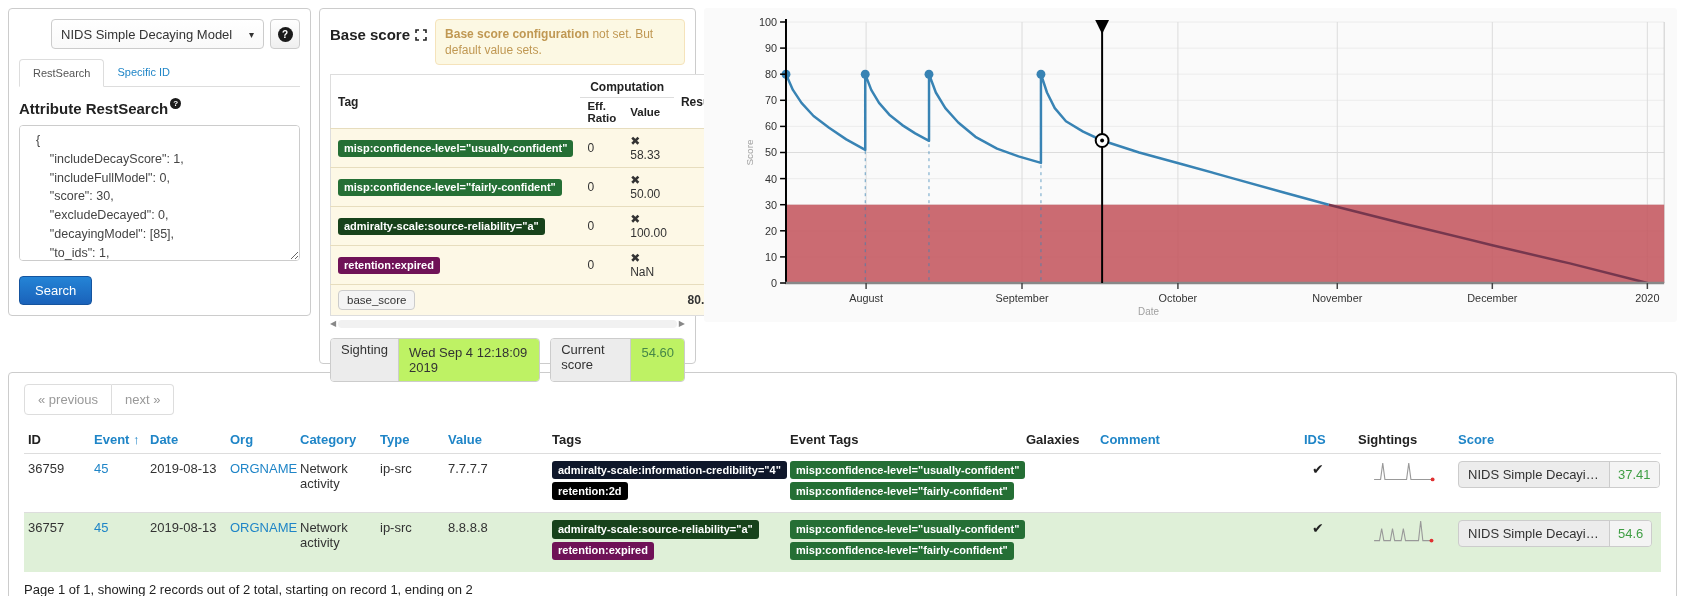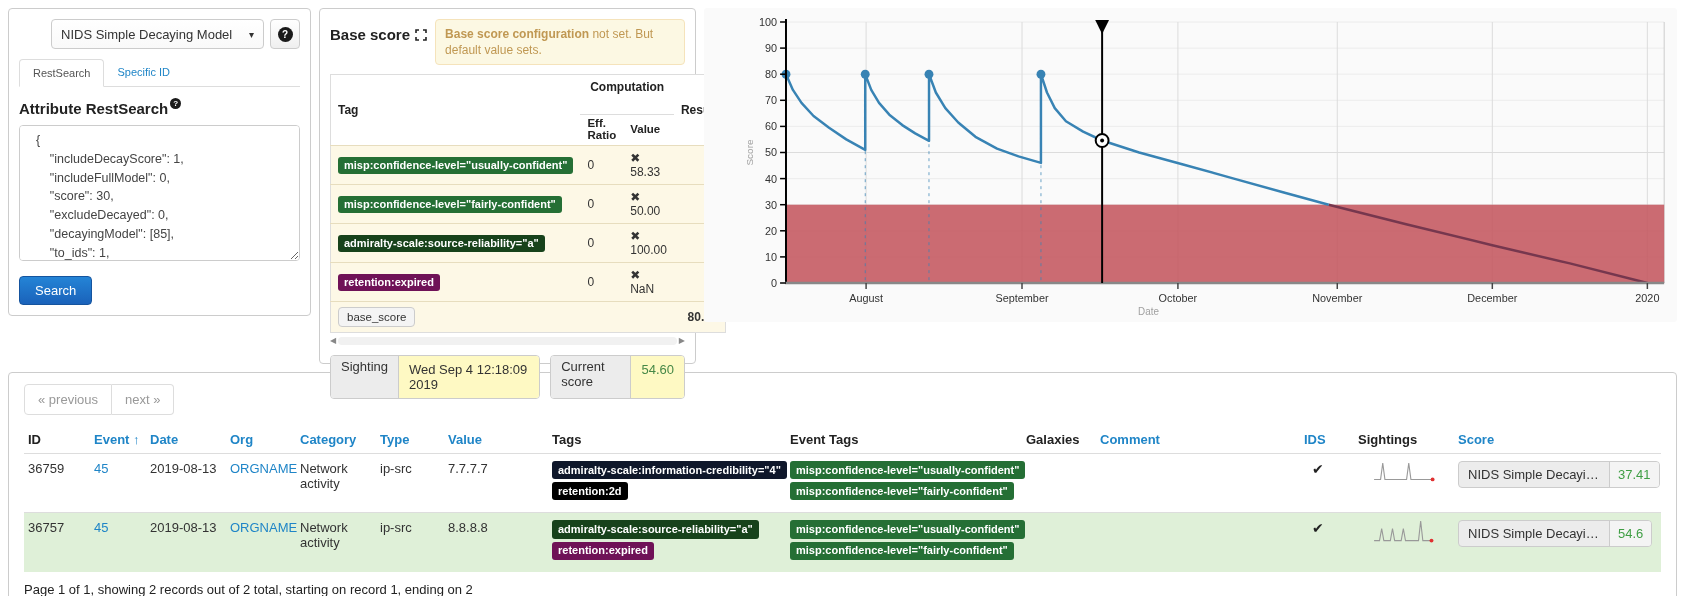--- a/index.html
+++ b/index.html
@@ -37,38 +37,38 @@
 
   
   .bs-header { display:flex; gap:8px; align-items:stretch; }
   .bs-title { font-size:15px; font-weight:bold; color:#222; white-space:nowrap; padding-top:7px; display:flex; gap:5px; }
   .expand-icon { margin-top:3px; cursor:pointer; }
   .alert { flex:1; background:#fcf8e3; border:1px solid #f5e3bb; border-radius:4px; padding:6px 9px;
     font-size:12px; color:#c09853; line-height:1.35; }
   .alert b { font-weight:bold; }
   table.bs-table { width:100%; margin-top:9px; border-collapse:collapse; font-size:12px; border:1px solid #ddd; }
   table.bs-table th { font-weight:bold; color:#222; padding:4px 7px; text-align:left; background:#fff; }
-  table.bs-table th.comp { text-align:center; border-bottom:1px solid #ddd; padding:5px 4px 20px; }
+  table.bs-table th.comp { text-align:center; border-bottom:1px solid #ddd; padding:5px 4px 3px; }
   table.bs-table th.result { text-align:right; vertical-align:middle; }
   table.bs-table th.sub { font-size:11.5px; padding-top:2px; }
   table.bs-table td { padding:5px 7px; border-top:1px solid #e7ddbe; background:#fdf8e6; vertical-align:middle; }
   table.bs-table td.num { color:#333; }
   table.bs-table td.res { text-align:right; }
   .tag-badge { display:inline-block; padding:2.5px 6px; border-radius:3px; color:#fff; font-size:11px;
     font-weight:bold; white-space:nowrap; cursor:pointer; }
   .base-badge { display:inline-block; padding:3px 8px; border:1px solid #ccc; border-radius:4px;
     background:#f4f4f4; color:#333; font-size:11.5px; cursor:pointer; }
   .bold { font-weight:bold; }
   .hscroll { margin-top:3px; height:10px; display:flex; align-items:center; gap:2px; }
   .hscroll .arr { font-size:8px; color:#888; line-height:1; }
   .hscroll .track { flex:1; height:8px; background:#f1f1f1; border-radius:4px; }
   .score-row { display:flex; gap:10px; margin-top:9px; }
   .group { display:flex; border:1px solid #ccc; border-radius:4px; overflow:hidden; font-size:13px; }
   .group .lbl { padding:3px 10px; background:#ececec; border-right:1px solid #ccc; color:#333; }
-  .group .val { padding:6px 10px; background:#fef9c3; color:#333; }
+  .group .val { padding:6px 10px; background:#bef264; color:#333; }
   .group .val.green { color:#468847; font-weight:normal; }
 
   
   .card-bottom { margin:0 8px; padding:11px 15px 10px; }
   .pager { display:inline-flex; }
   .pg { padding:7px 13px; border:1px solid #ddd; background:#fff; color:#999; font-size:13px; cursor:pointer; }
   .pg.prev { border-radius:4px 0 0 4px; }
   .pg.next { border-radius:0 4px 4px 0; border-left:none; }
   table.results { width:100%; margin-top:11px; border-collapse:collapse; table-layout:fixed; font-size:13px; }
   table.results th { text-align:left; padding:6px 4px; color:#222; font-weight:bold; }

